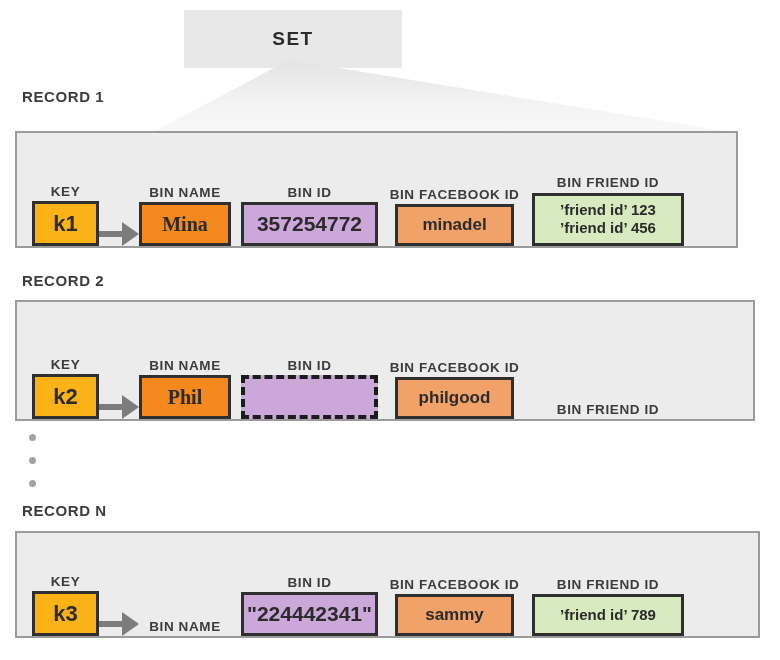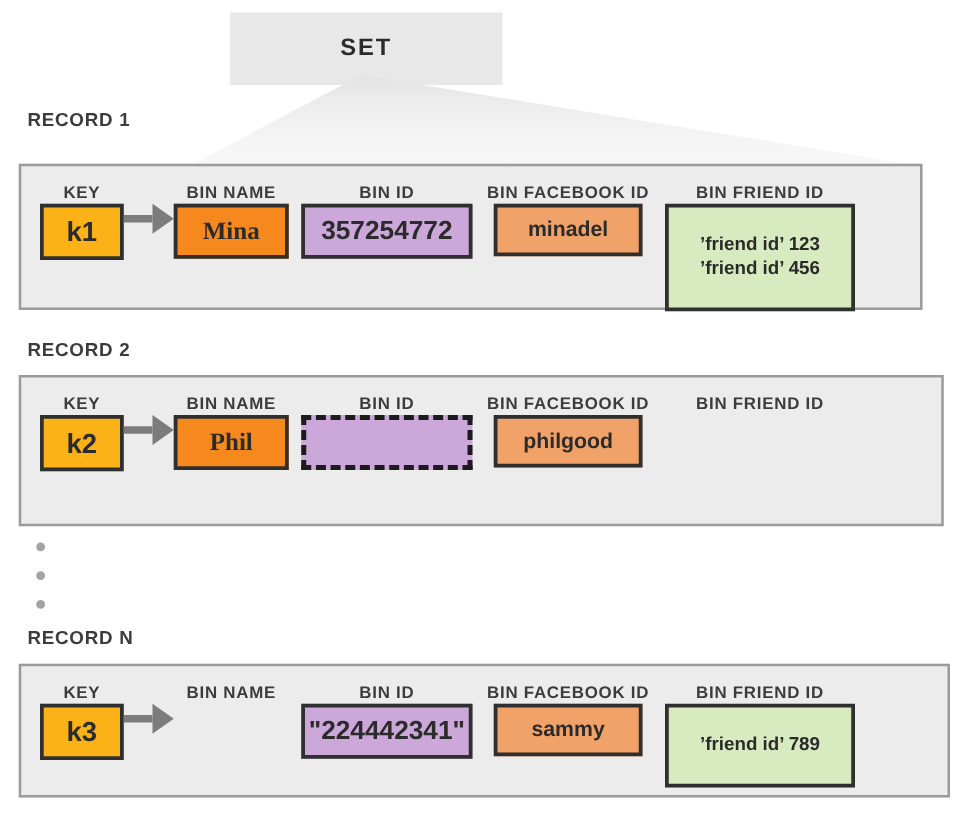--- a/index.html
+++ b/index.html
@@ -33,21 +33,21 @@
     color:var(--c-label_text,#3C3C3C); white-space:nowrap;
   }
   #record1-label { top:88px; }
   #record2-label { top:272px; }
   #recordN-label { top:502px; }
 
   .panel {
     position:absolute; left:15px;
     background:var(--c-panel_bg,#ECECEC);
     border:2px solid var(--c-panel_border,#9B9B9B);
-    display:flex; align-items:flex-start;
+    display:flex; align-items:flex-end;
     padding:10px 0 0 15px;
   }
   #record1-panel { top:131px; width:723px; height:117px; }
   #record2-panel { top:300px; width:740px; height:121px; }
   #recordN-panel { top:531px; width:745px; height:107px; }
 
   .col { display:flex; flex-direction:column; align-items:center; }
   .col-key    { width:67px; }
   .col-arrow  { width:40px; }
   .col-name   { width:92px; }
@@ -67,21 +67,21 @@
     display:flex; align-items:center; justify-content:center;
     font-weight:700; color:var(--c-text,#2B2B2B);
     text-align:center; line-height:1.25;
   }
   .key-box    { width:67px;  height:45px; font-size:22px; background:var(--c-key,#FBB216); }
   .name-box   { width:92px;  height:44px; font-size:20px; background:var(--c-name,#F6891E);font-family:Liberation Serif, serif; }
   .binid-box  { width:137px; height:44px; font-size:21px; background:var(--c-bin_id,#CCA8DA); }
   .binid-box.empty { border:4px dashed #1C1C1C; }
   .fb-box     { width:119px; height:42px; font-size:17px; background:var(--c-facebook,#F0A269); }
   .friend-box {
-    width:191px; min-height:42px; padding:21px 6px; font-size:15px;
+    width:191px; min-height:42px; padding:5px 6px; font-size:15px;
     background:var(--c-friend,#D8EABF); flex-direction:column;
   }
 
   
   .arrow { display:flex; align-items:center; width:40px; }
   .arrow-shaft { flex:1; height:6px; background:var(--c-arrow,#7C7C7C); }
   .arrow-head {
     width:0; height:0;
     border-left:17px solid var(--c-arrow,#7C7C7C);
     border-top:12px solid transparent;

